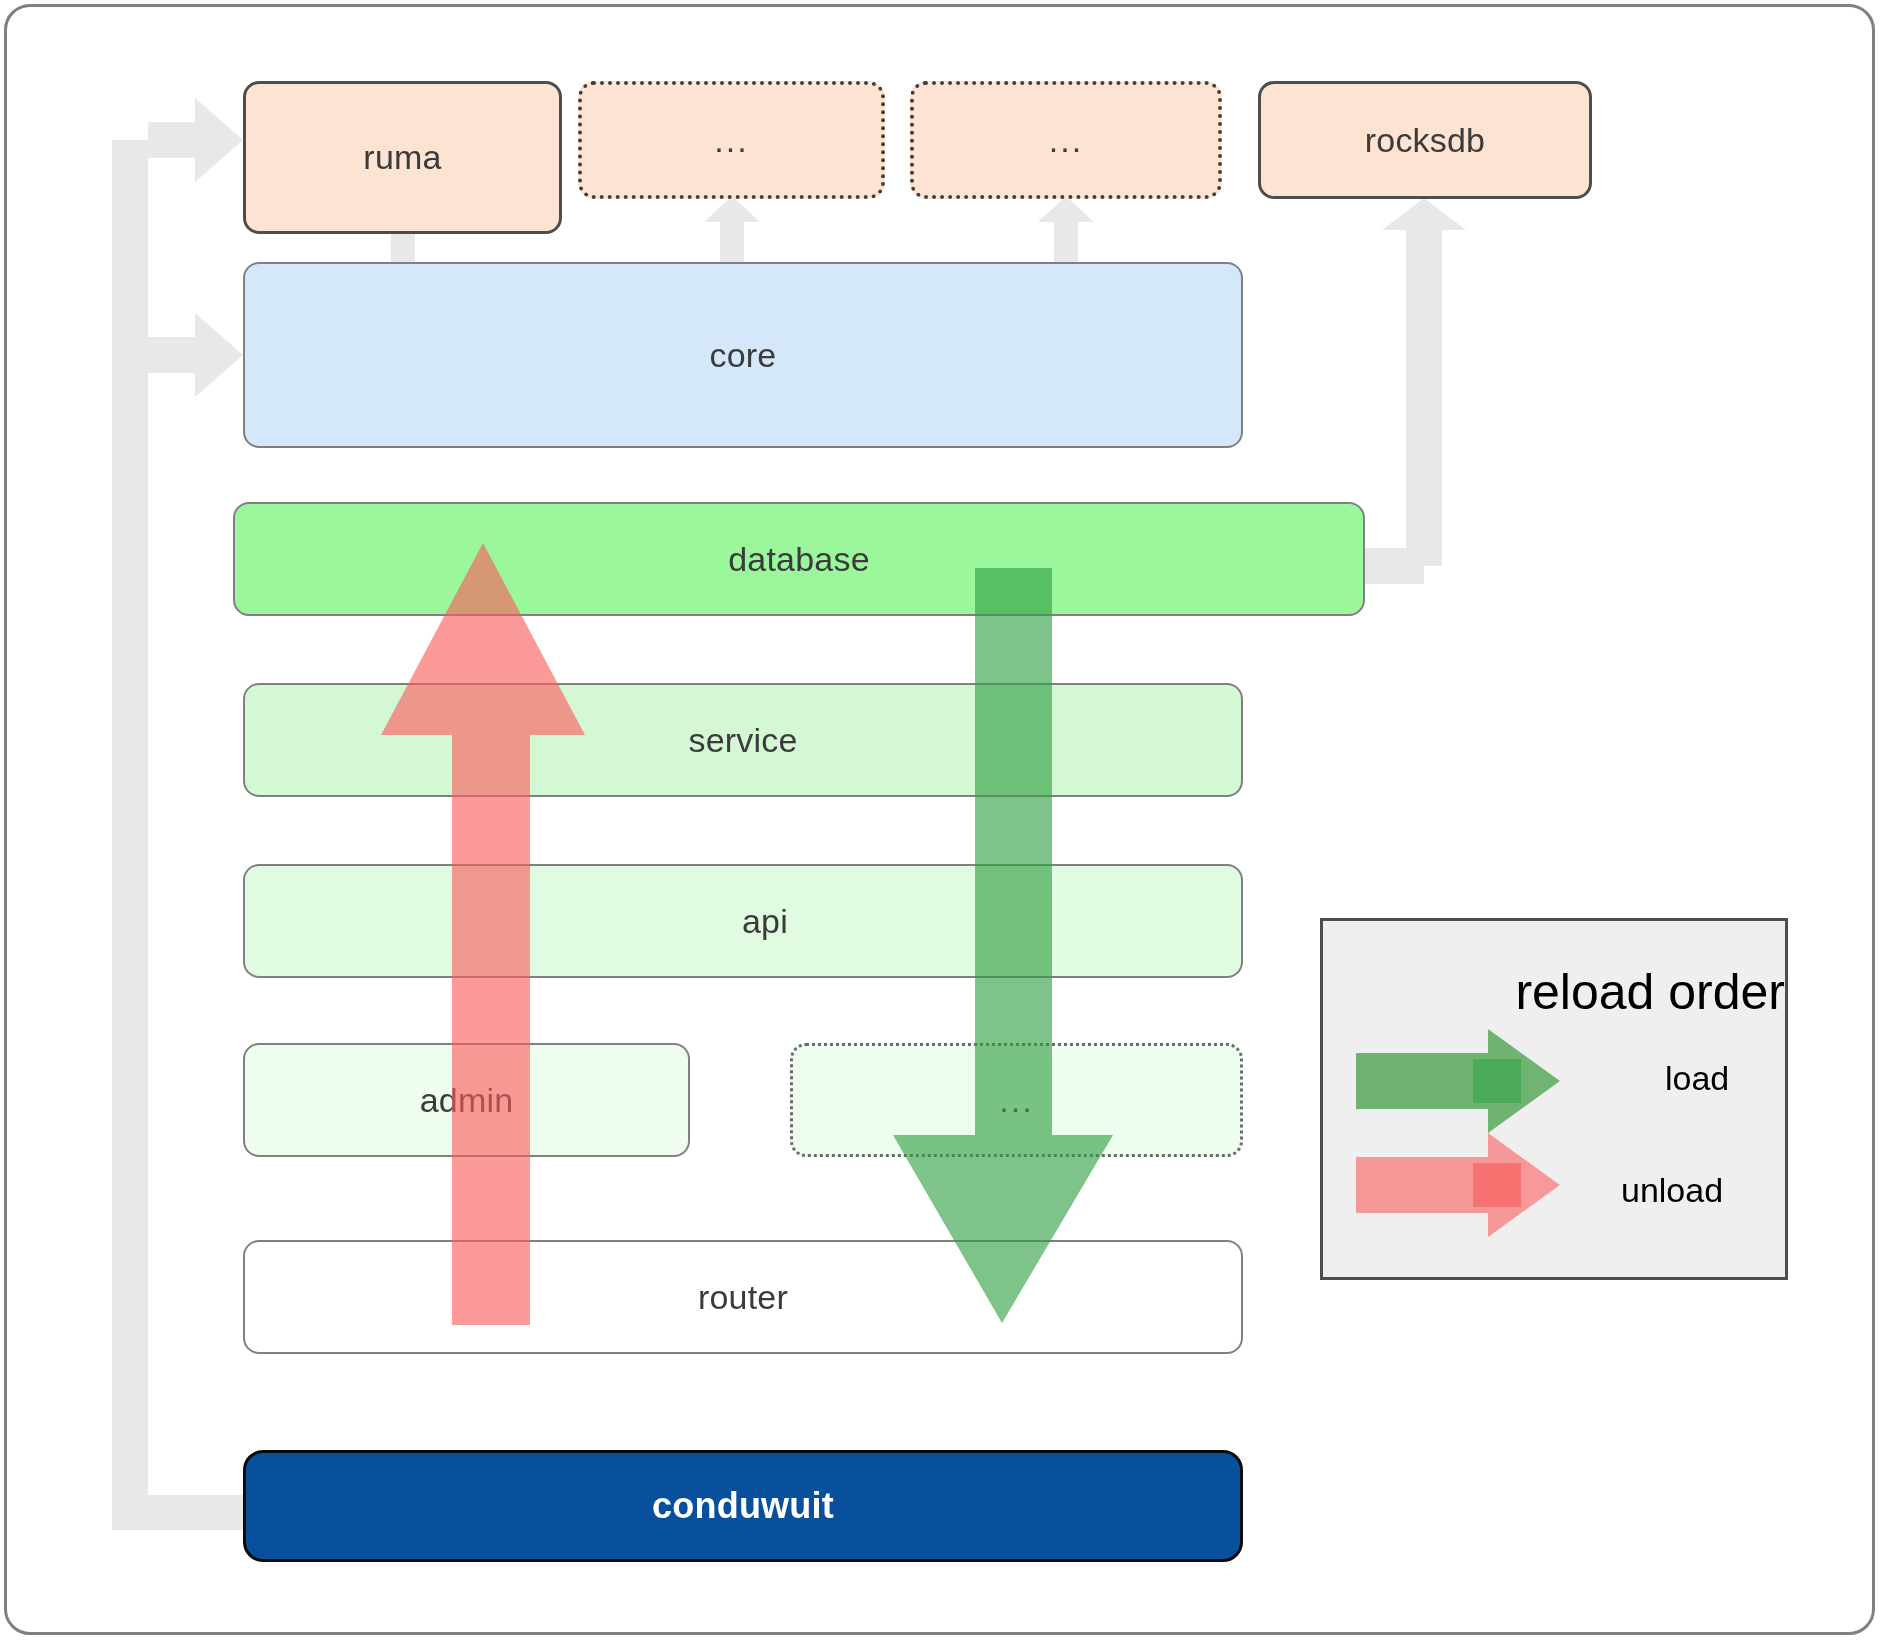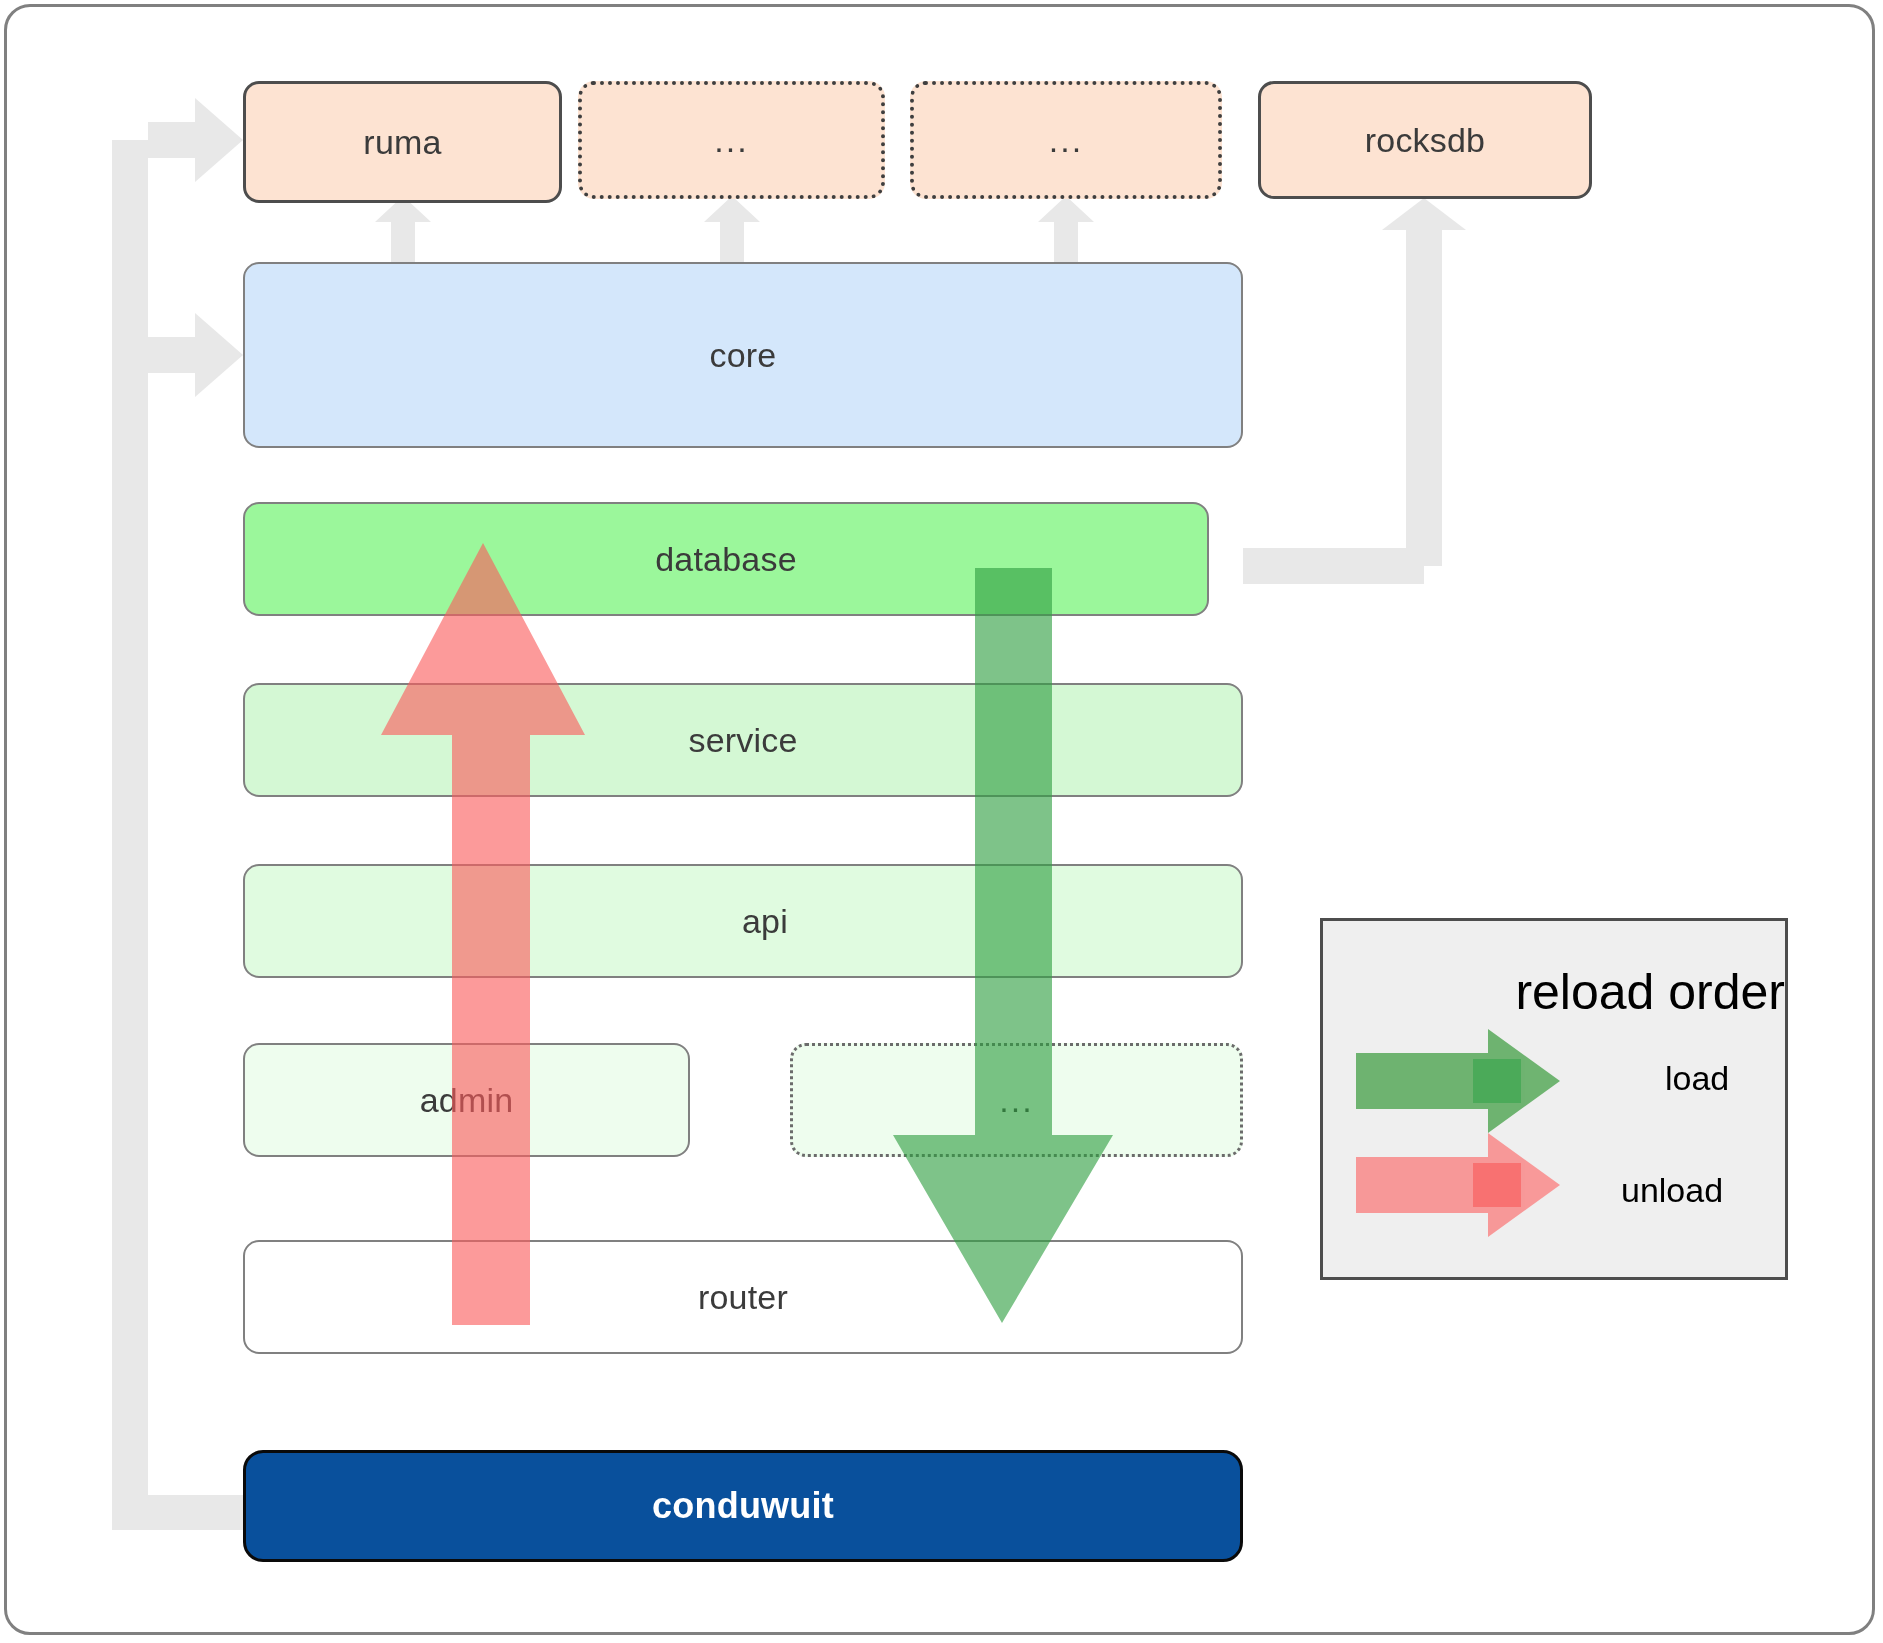--- a/index.html
+++ b/index.html
@@ -144,41 +144,41 @@
     <g fill="#e8e8e8">
 
       <path d="M 391 262 L 391 222 L 375 222 L 403 196 L 431 222 L 415 222 L 415 262 Z"></path>
 
       <path d="M 720 262 L 720 222 L 704 222 L 732 196 L 760 222 L 744 222 L 744 262 Z"></path>
 
       <path d="M 1054 262 L 1054 222 L 1038 222 L 1066 196 L 1094 222 L 1078 222 L 1078 262 Z"></path>
     </g>
   </svg>
 
-  <div class="node lib" style="left:243px; top:81px; width:319px; height:122px;">
+  <div class="node lib" style="left:243px; top:81px; width:319px; height:153px;">
     <span>ruma</span>
   </div>
 
   <div class="node lib dashed dots" style="left:578px; top:81px; width:307px; height:118px;">
     <span>...</span>
   </div>
 
   <div class="node lib dashed dots" style="left:910px; top:81px; width:312px; height:118px;">
     <span>...</span>
   </div>
 
   <div class="node lib" style="left:1258px; top:81px; width:334px; height:118px;">
     <span>rocksdb</span>
   </div>
 
   <div class="node core" style="left:243px; top:262px; width:1000px; height:186px;">
     <span>core</span>
   </div>
 
-  <div class="node lyr db" style="left:243px; top:502px; width:966px; height:114px;">
+  <div class="node lyr db" style="left:233px; top:502px; width:1132px; height:114px;">
     <span>database</span>
   </div>
 
   <div class="node lyr service" style="left:243px; top:683px; width:1000px; height:114px;">
     <span>service</span>
   </div>
 
   <div class="node lyr api" style="left:243px; top:864px; width:1000px; height:114px;">
     <span>api</span>
   </div>

